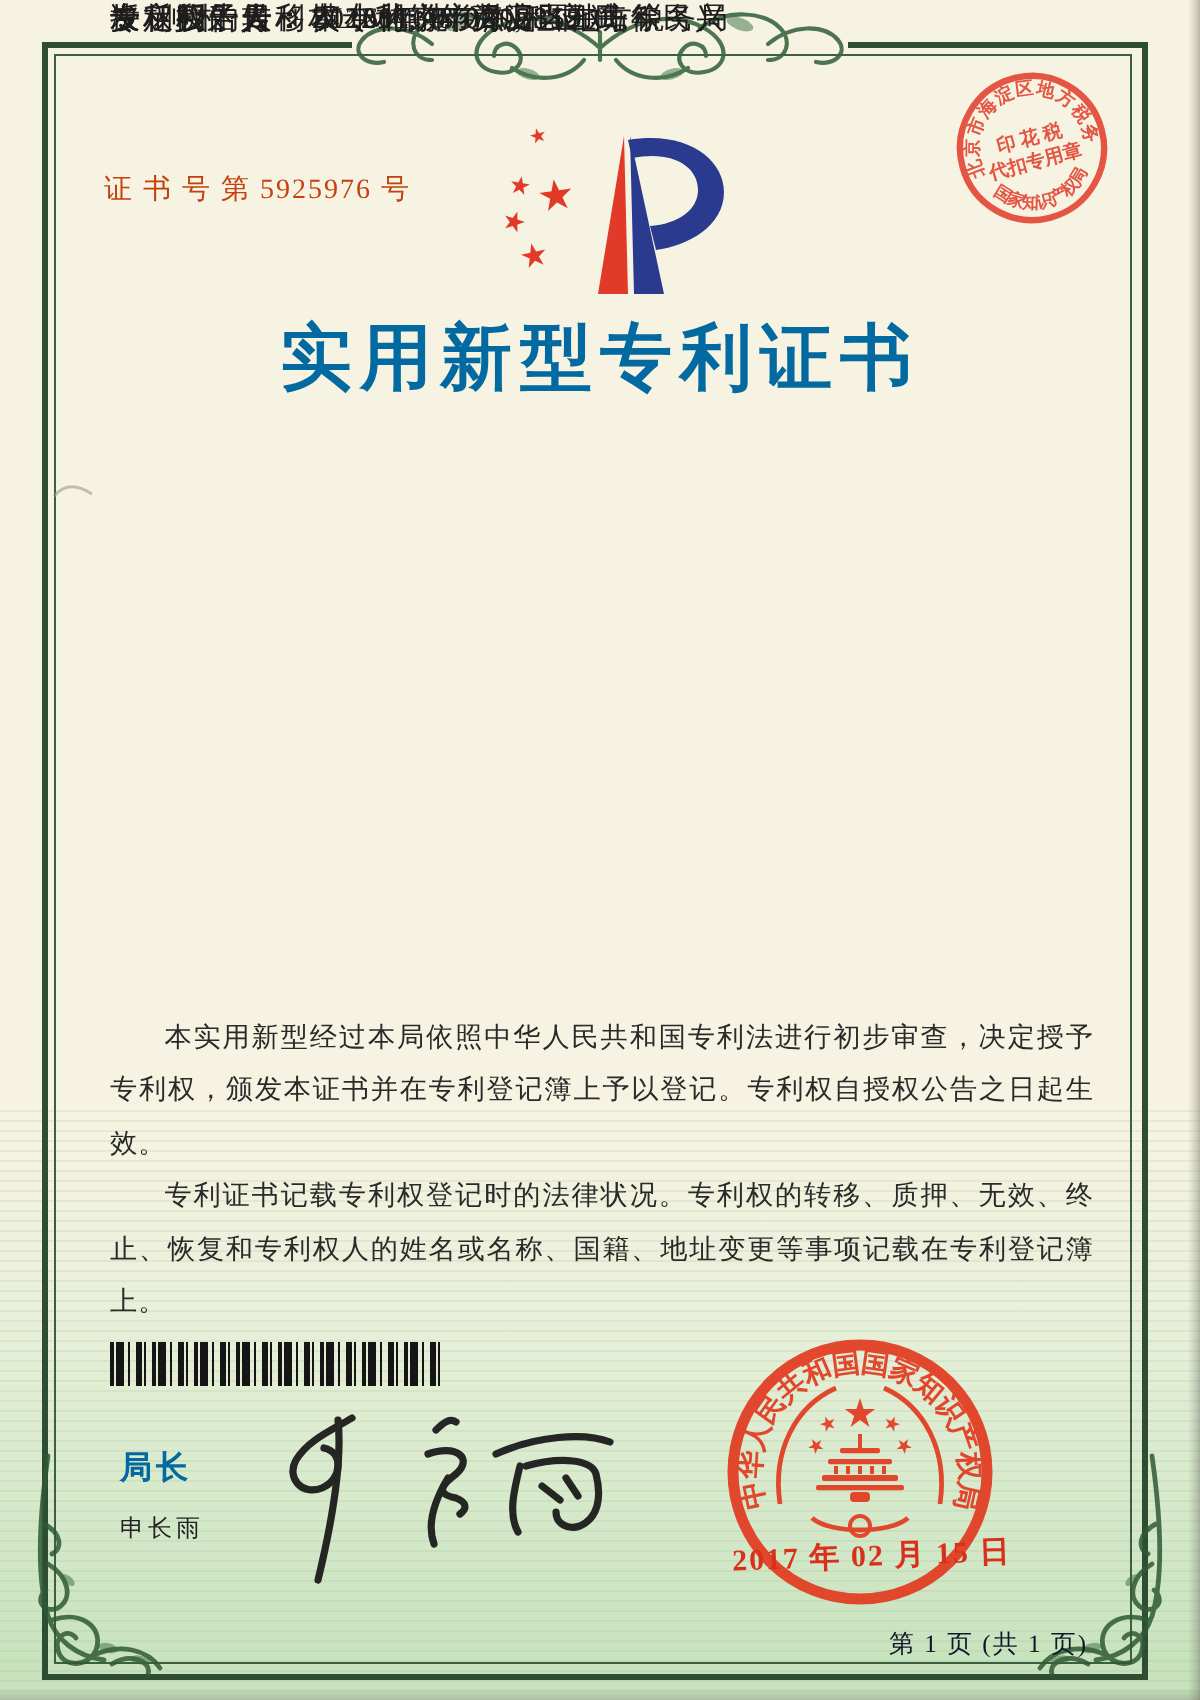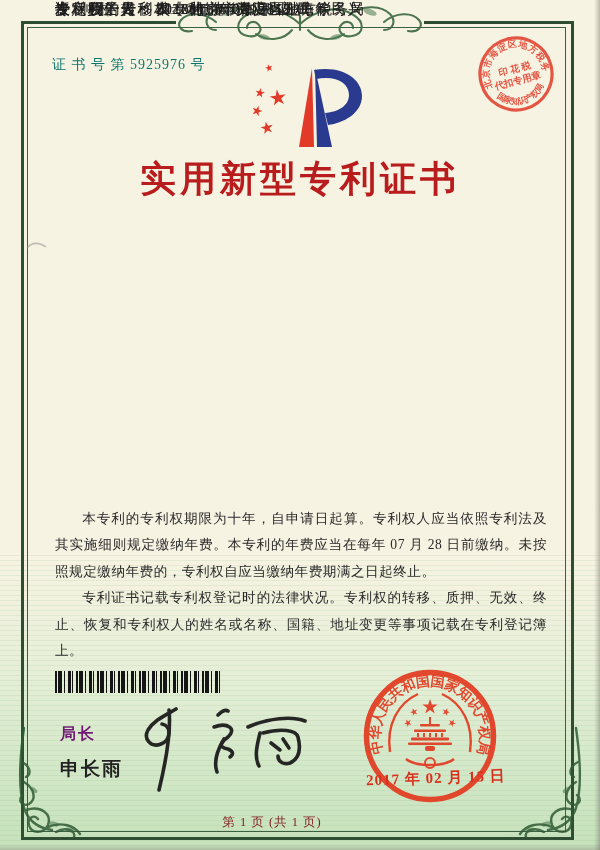--- a/index.html
+++ b/index.html
@@ -25,51 +25,51 @@
     opacity:.8;
   }
   
   .frame-outer{left:21px;top:21px;width:547px;height:813px;border:3px solid #2e4d33;}
   .frame-inner{left:27px;top:27px;width:537px;height:803px;border:1px solid #3c5f42;}
   
   .edge-right{right:0;top:0;width:6px;height:850px;
     background:linear-gradient(to right,rgba(0,0,0,0),rgba(110,110,100,.28) 70%,rgba(90,90,85,.4));}
   .edge-bottom{left:0;bottom:0;width:600px;height:6px;
     background:linear-gradient(to bottom,rgba(0,0,0,0),rgba(110,110,100,.3));}
-  .cert-no{left:52px;top:56px;font-size:14px;color:#0f766e;letter-spacing:1px;white-space:nowrap;}
+  .cert-no{left:52px;top:86px;font-size:14px;color:#c2410c;letter-spacing:1px;white-space:nowrap;}
   .title{left:0;top:155px;width:600px;text-align:center;
-    font-size:36px;font-weight:700;color:#b91c1c;letter-spacing:4px;white-space:nowrap;}
+    font-size:36px;font-weight:700;color:#0369a1;letter-spacing:4px;white-space:nowrap;}
   .field-row{left:55px;font-size:15px;color:#1e1e1e;white-space:nowrap;}
   .field-row .f-label{letter-spacing:1.5px;}
   .field-row .f-value{letter-spacing:1px;margin-left:2px;}
   .field-row:nth-of-type(1){top:247px;}
   .field-row:nth-of-type(2){top:295px;}
   .field-row:nth-of-type(3){top:343px;}
   .field-row:nth-of-type(4){top:389px;}
   .field-row:nth-of-type(5){top:436px;}
   .field-row:nth-of-type(6){top:482px;}
   .body-text{left:55px;top:506px;width:492px;}
   .body-text p{margin:0;font-size:13.6px;line-height:26.4px;text-indent:2em;
     color:#2a2a2a;text-align:justify;letter-spacing:.5px;}
   .barcode{left:55px;top:671px;width:167px;height:22px;
     background:repeating-linear-gradient(90deg,
       #151515 0 2px,transparent 2px 3px,
       #151515 3px 7px,transparent 7px 9px,
       #151515 9px 10px,transparent 10px 13px,
       #151515 13px 16px,transparent 16px 17px,
       #151515 17px 18px,transparent 18px 21px);}
   .signer-title{left:60px;top:724px;font-family:Liberation Mono, monospace;
-    font-weight:700;font-size:16px;color:#701a75;letter-spacing:2px;}
+    font-weight:700;font-size:16px;color:#0369a1;letter-spacing:2px;}
   .signer-name{left:60px;top:756px;font-family:"Liberation Sans","DejaVu Sans",sans-serif;
-    font-weight:700;font-size:19px;color:#222;letter-spacing:2px;}
+    font-weight:400;font-size:12px;color:#222;letter-spacing:2px;}
   .seal-date{left:366px;top:769px;width:130px;text-align:center;
     font-size:15px;font-weight:700;color:#d9301c;letter-spacing:1px;
     transform:rotate(-2deg);white-space:nowrap;}
-  .footer{left:0;top:814px;width:544px;text-align:center;font-size:12.5px;
-    color:#7f1d1d;letter-spacing:1px;}
+  .footer{left:0;top:814px;width:544px;text-align:right;font-size:12.5px;
+    color:#0f172a;letter-spacing:1px;}
   svg{display:block;}
 </style>
 </head>
 <body>
 
 <div class="abs green-overlay"></div>
 
 <div class="abs frame-outer"></div>
 <div class="abs frame-inner"></div>
 
@@ -154,21 +154,21 @@
   <span class="f-label">授权公告日：</span><span class="f-value">2016 年 07 月 28 日</span>
 </div>
 <div class="abs field-row">
   <span class="f-label">专 利 权 人：</span><span class="f-value">本专利的年费应当在每年</span>
 </div>
 <div class="abs field-row">
   <span class="f-label">专利权的转移：</span><span class="f-value">2017 年 02 月 15 日</span>
 </div>
 
 <div class="abs body-text">
-  <p>本专利的专利权期限为十年，自申请日起算。专利权人应当依照专利法及其实施细则规定缴纳年费。本专利的年费应当在每年 07 月 28 日前缴纳。未按照规定缴纳年费的，专利权自应当缴纳年费期满之日起终止。</p>
+  <p>本实用新型经过本局依照中华人民共和国专利法进行初步审查，决定授予专利权，颁发本证书并在专利登记簿上予以登记。专利权自授权公告之日起生效。</p>
   <p>专利证书记载专利权登记时的法律状况。专利权的转移、质押、无效、终止、恢复和专利权人的姓名或名称、国籍、地址变更等事项记载在专利登记簿上。</p>
 </div>
 
 <div class="abs barcode"></div>
 
 <div class="abs signer-title">局长</div>
 <div class="abs signer-name">申长雨</div>
 
 <div class="abs" style="left:132px;top:693px;width:190px;height:115px;">
   <svg width="190" height="115" viewBox="0 0 190 115">

